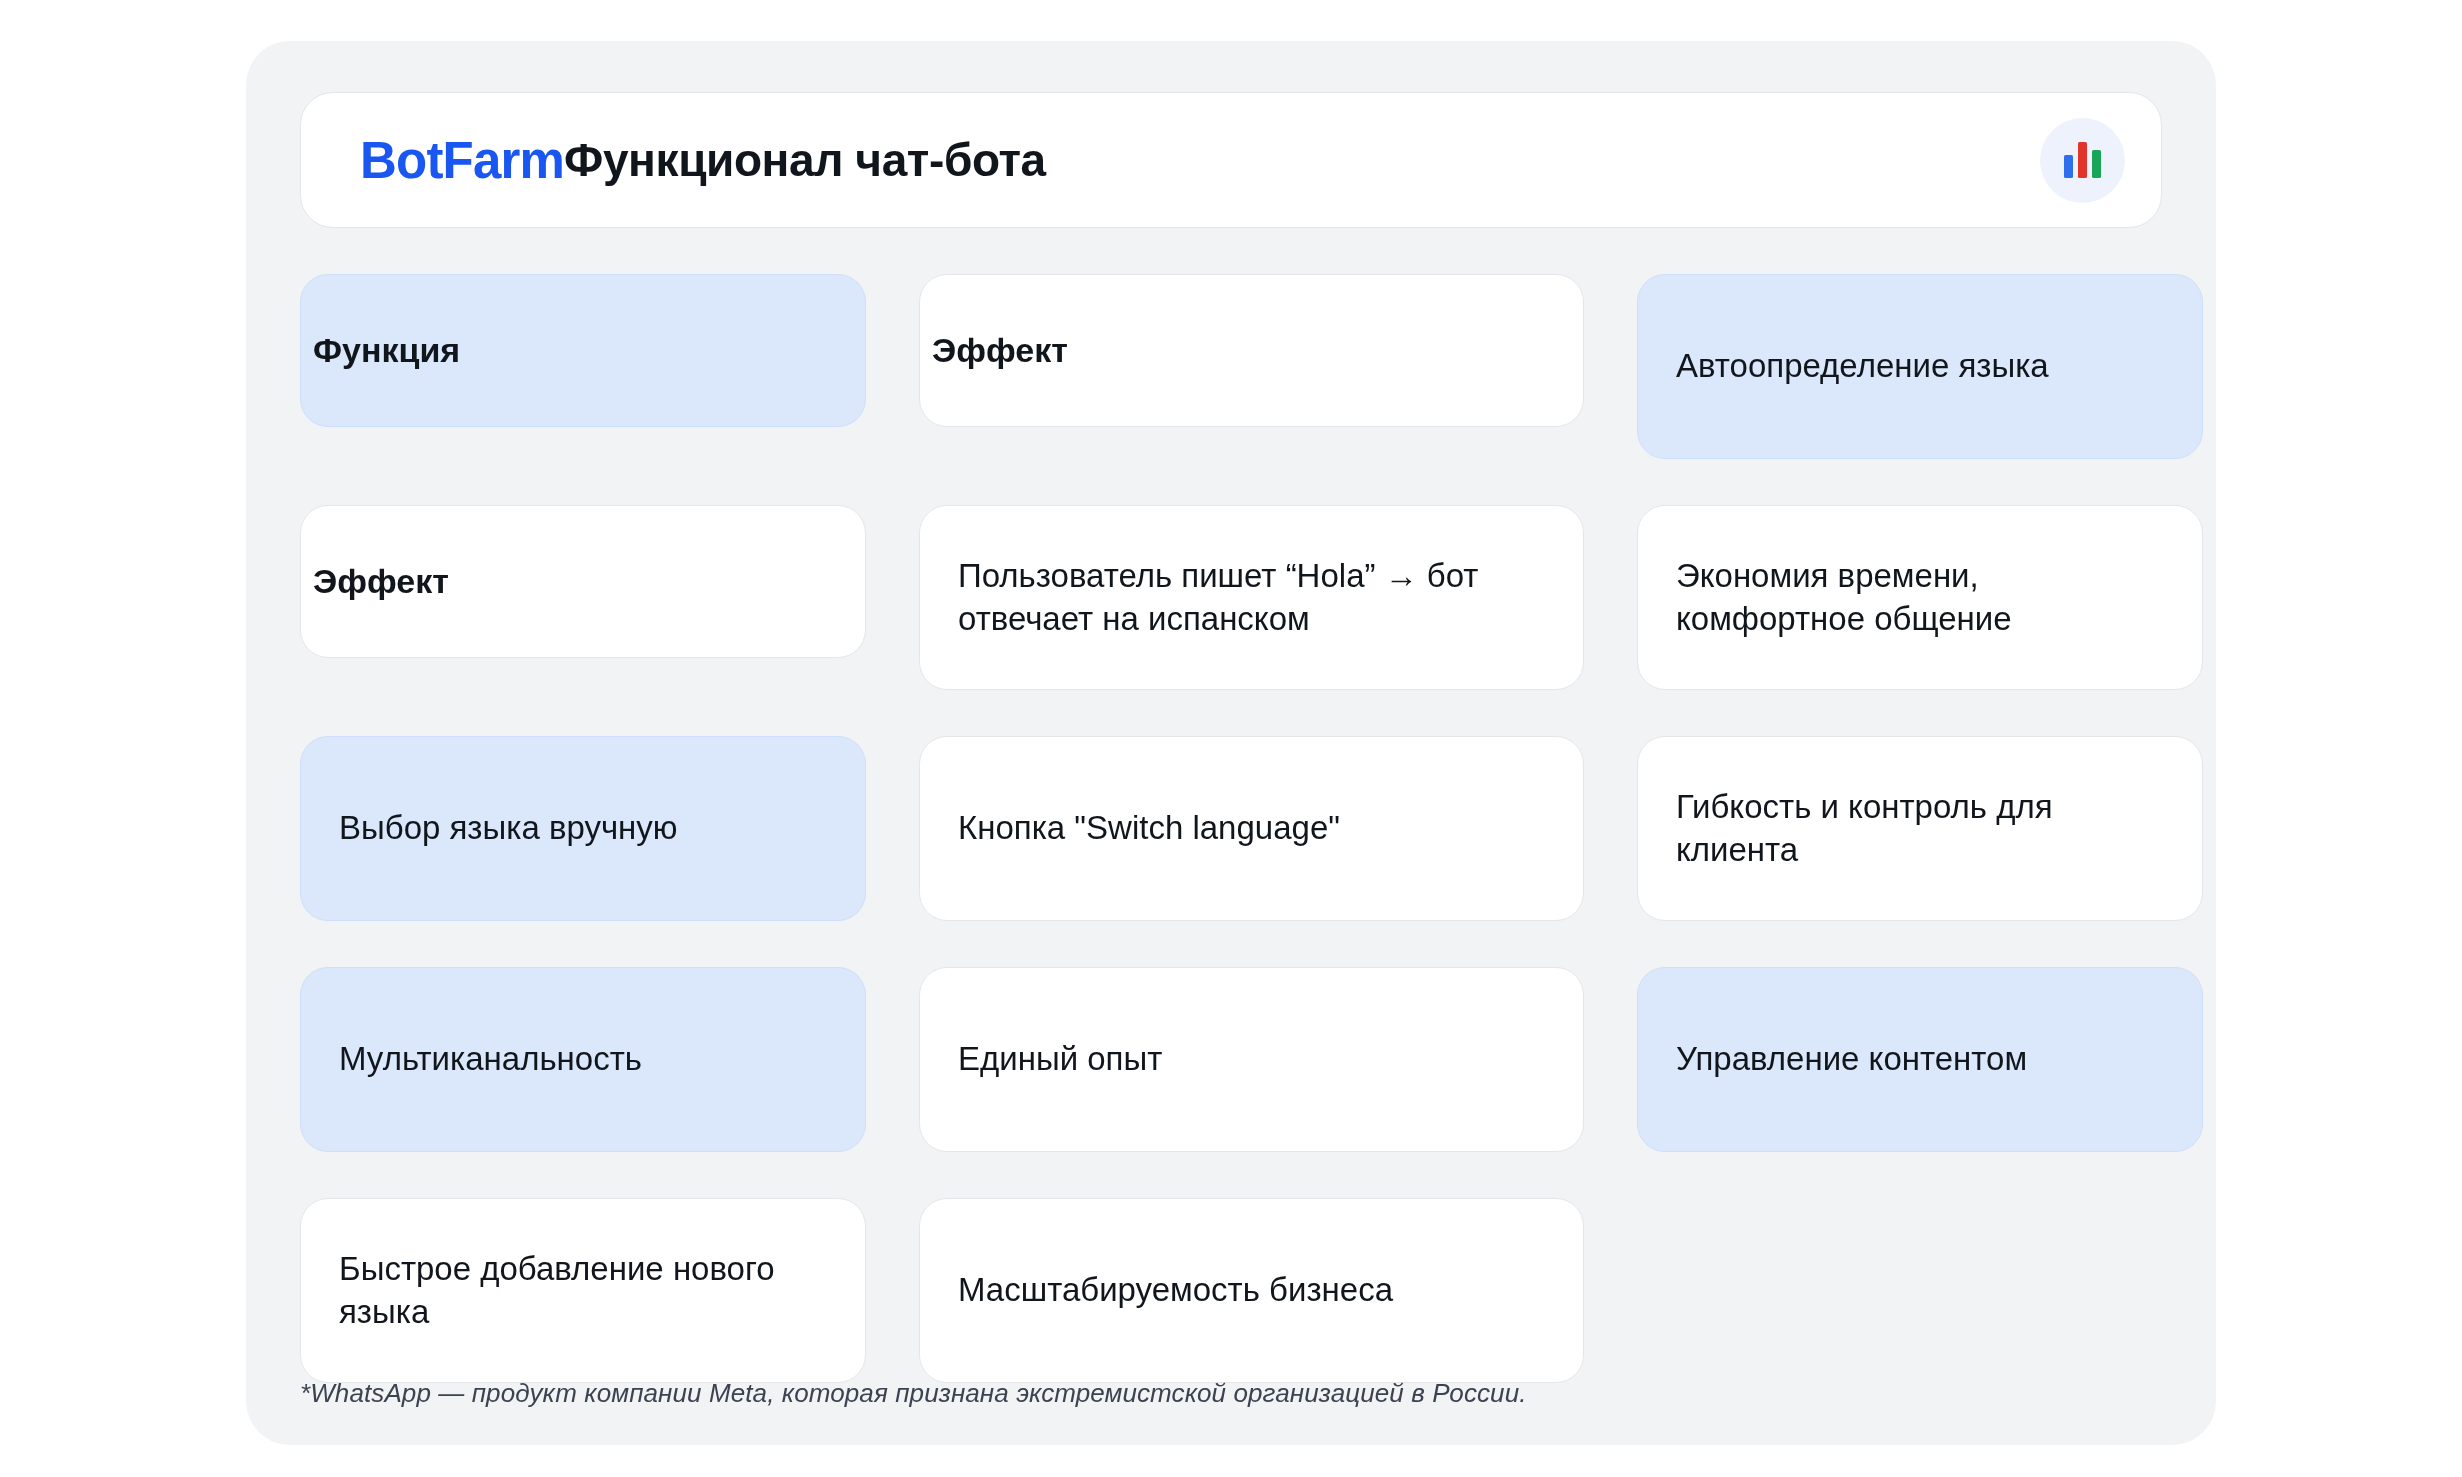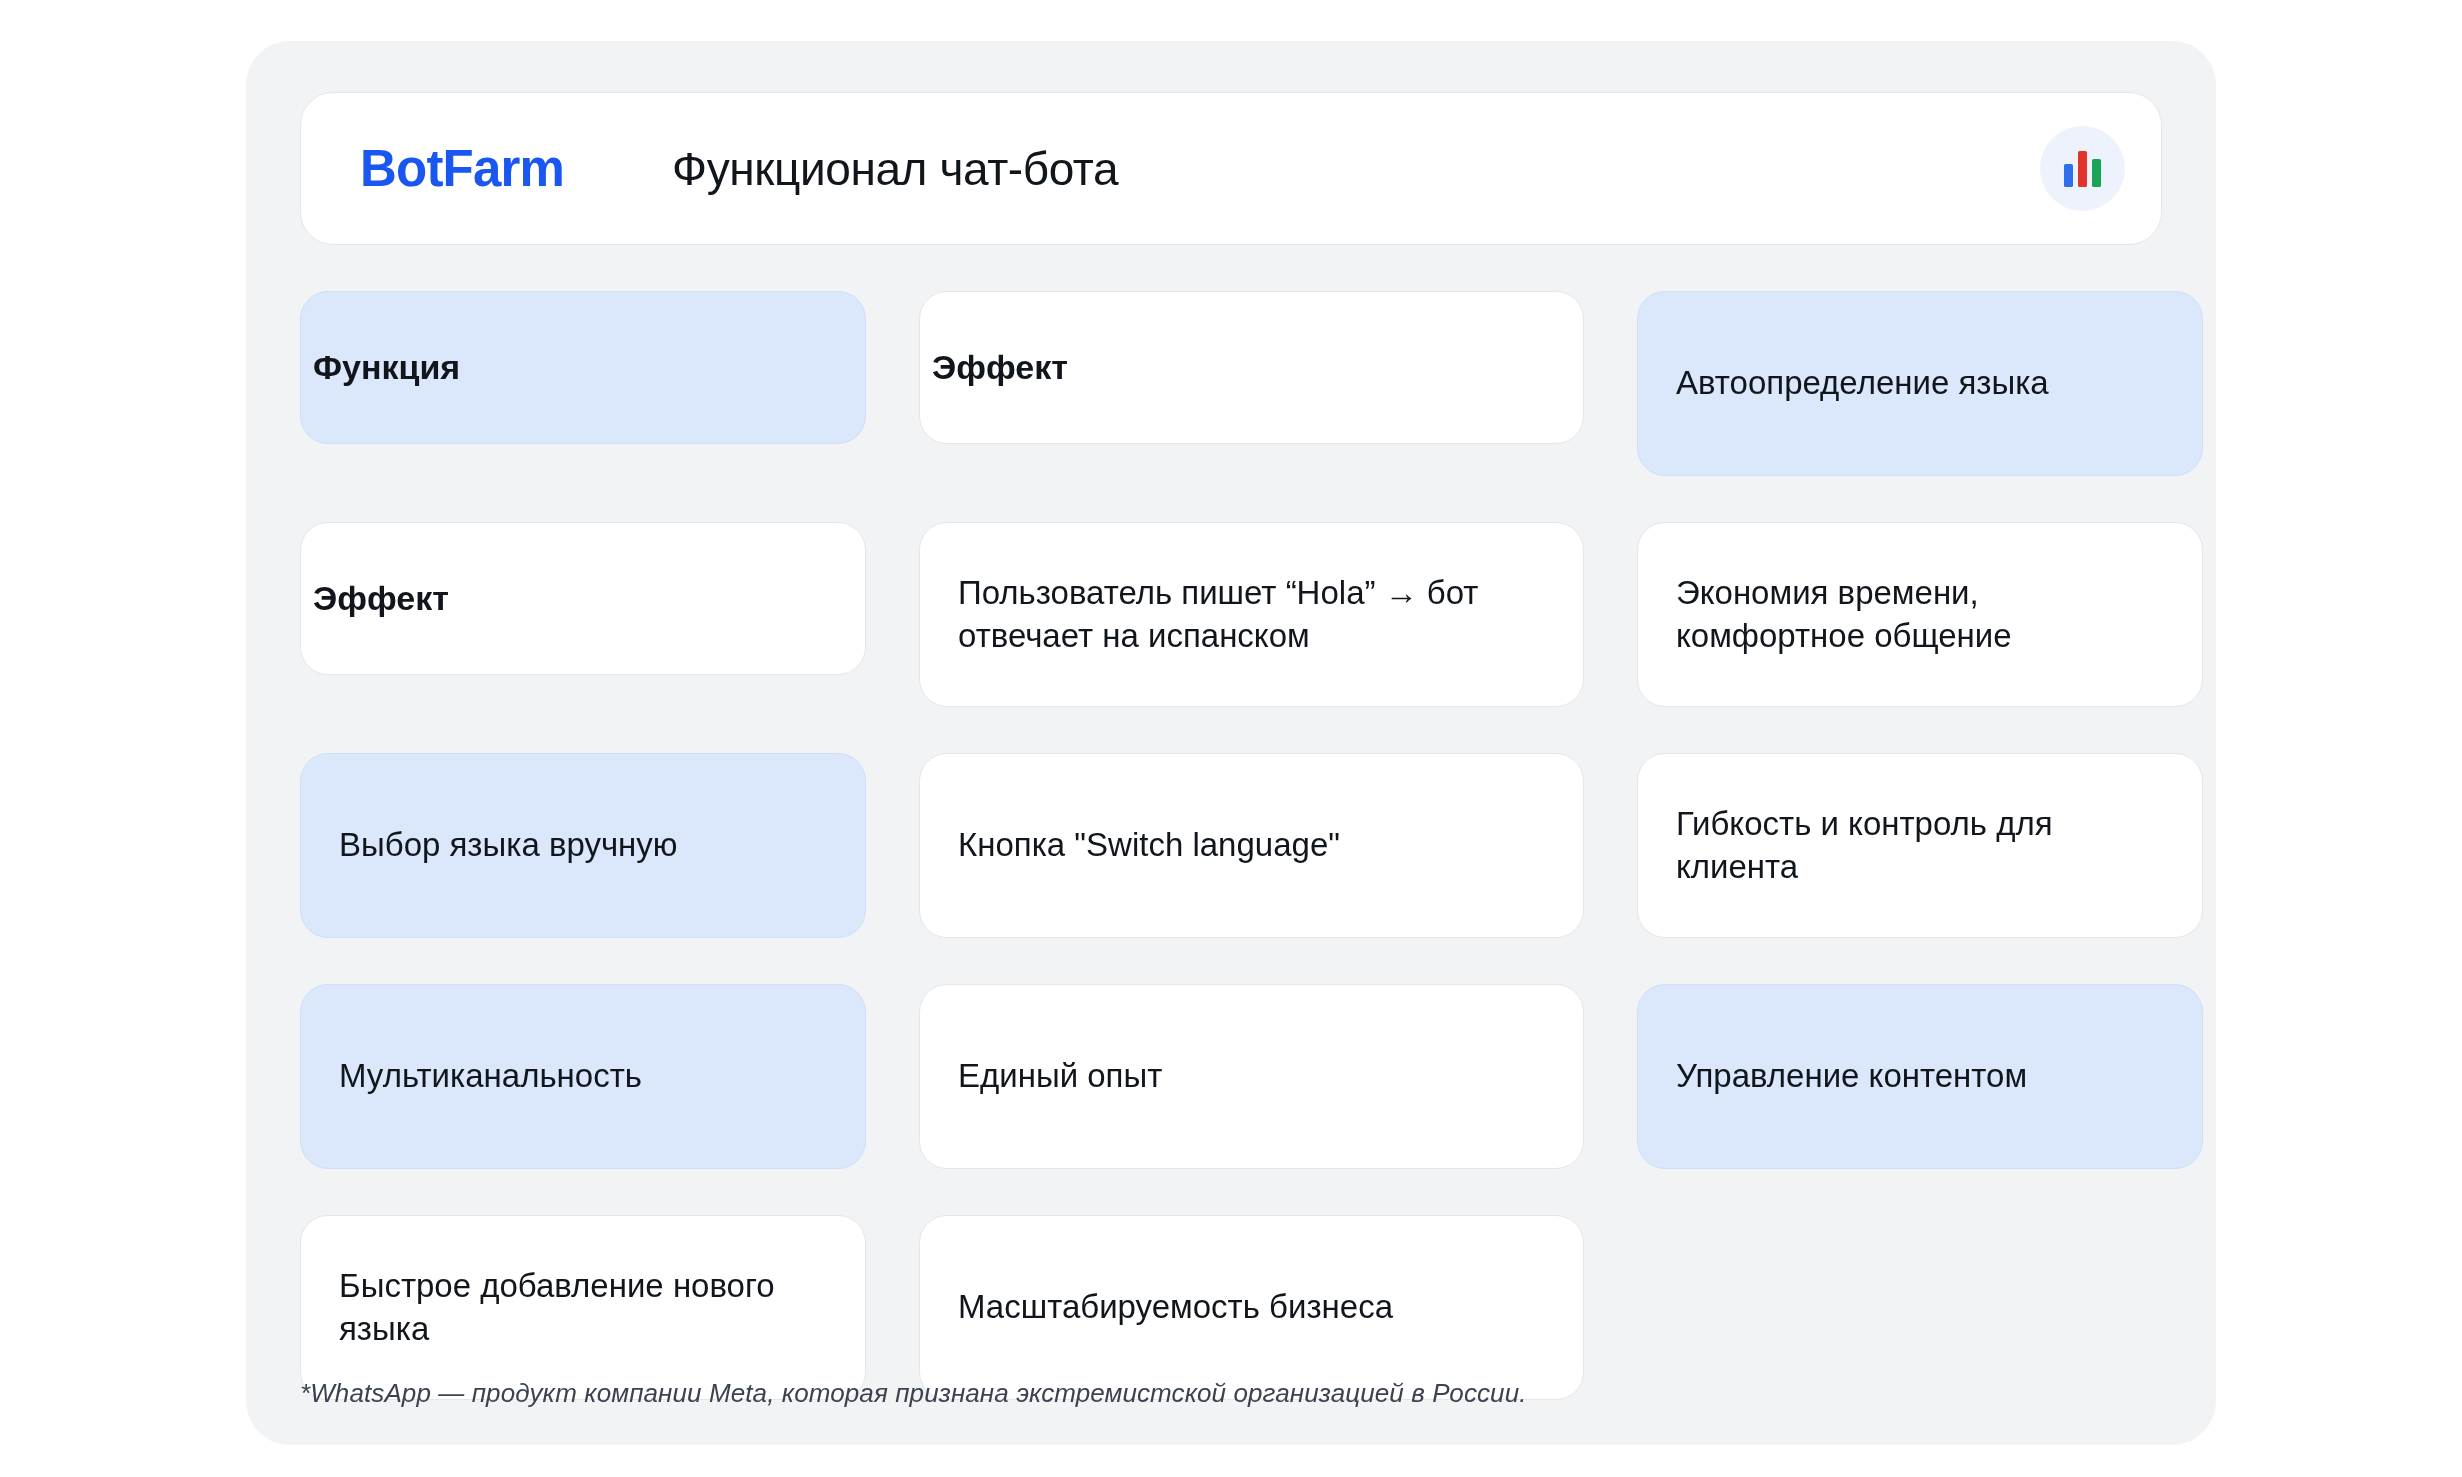--- a/index.html
+++ b/index.html
@@ -30,41 +30,40 @@
     height: 1404px;
     background: #f2f3f5;
     border-radius: 44px;
     box-sizing: border-box;
     padding: 51px 54px 0 54px;
     position: relative;
   }
 
   
   .header {
-    height: 153px;
+    height: 136px;
     background: #ffffff;
     border: 1.6px solid #e4e6ea;
     border-radius: 33px;
     display: flex;
     align-items: center;
     padding: 0 36px 0 59px;
     box-sizing: border-box;
   }
   .brand {
     font-size: 51px;
     font-weight: bold;
     color: #1a56f0;
     letter-spacing: -0.8px;
     white-space: nowrap;
   }
   .header-title {
     font-size: 46px;
-    font-weight: normal;
+    font-weight: bold;
     color: #11161c;
-    margin-left: 108px;
     letter-spacing: -0.4px;
     white-space: nowrap;
   }
   .header-spacer { flex: 1 1 auto; }
   .header-badge {
     width: 85px;
     height: 85px;
     border-radius: 50%;
     background: #edf2fd;
     display: flex;

